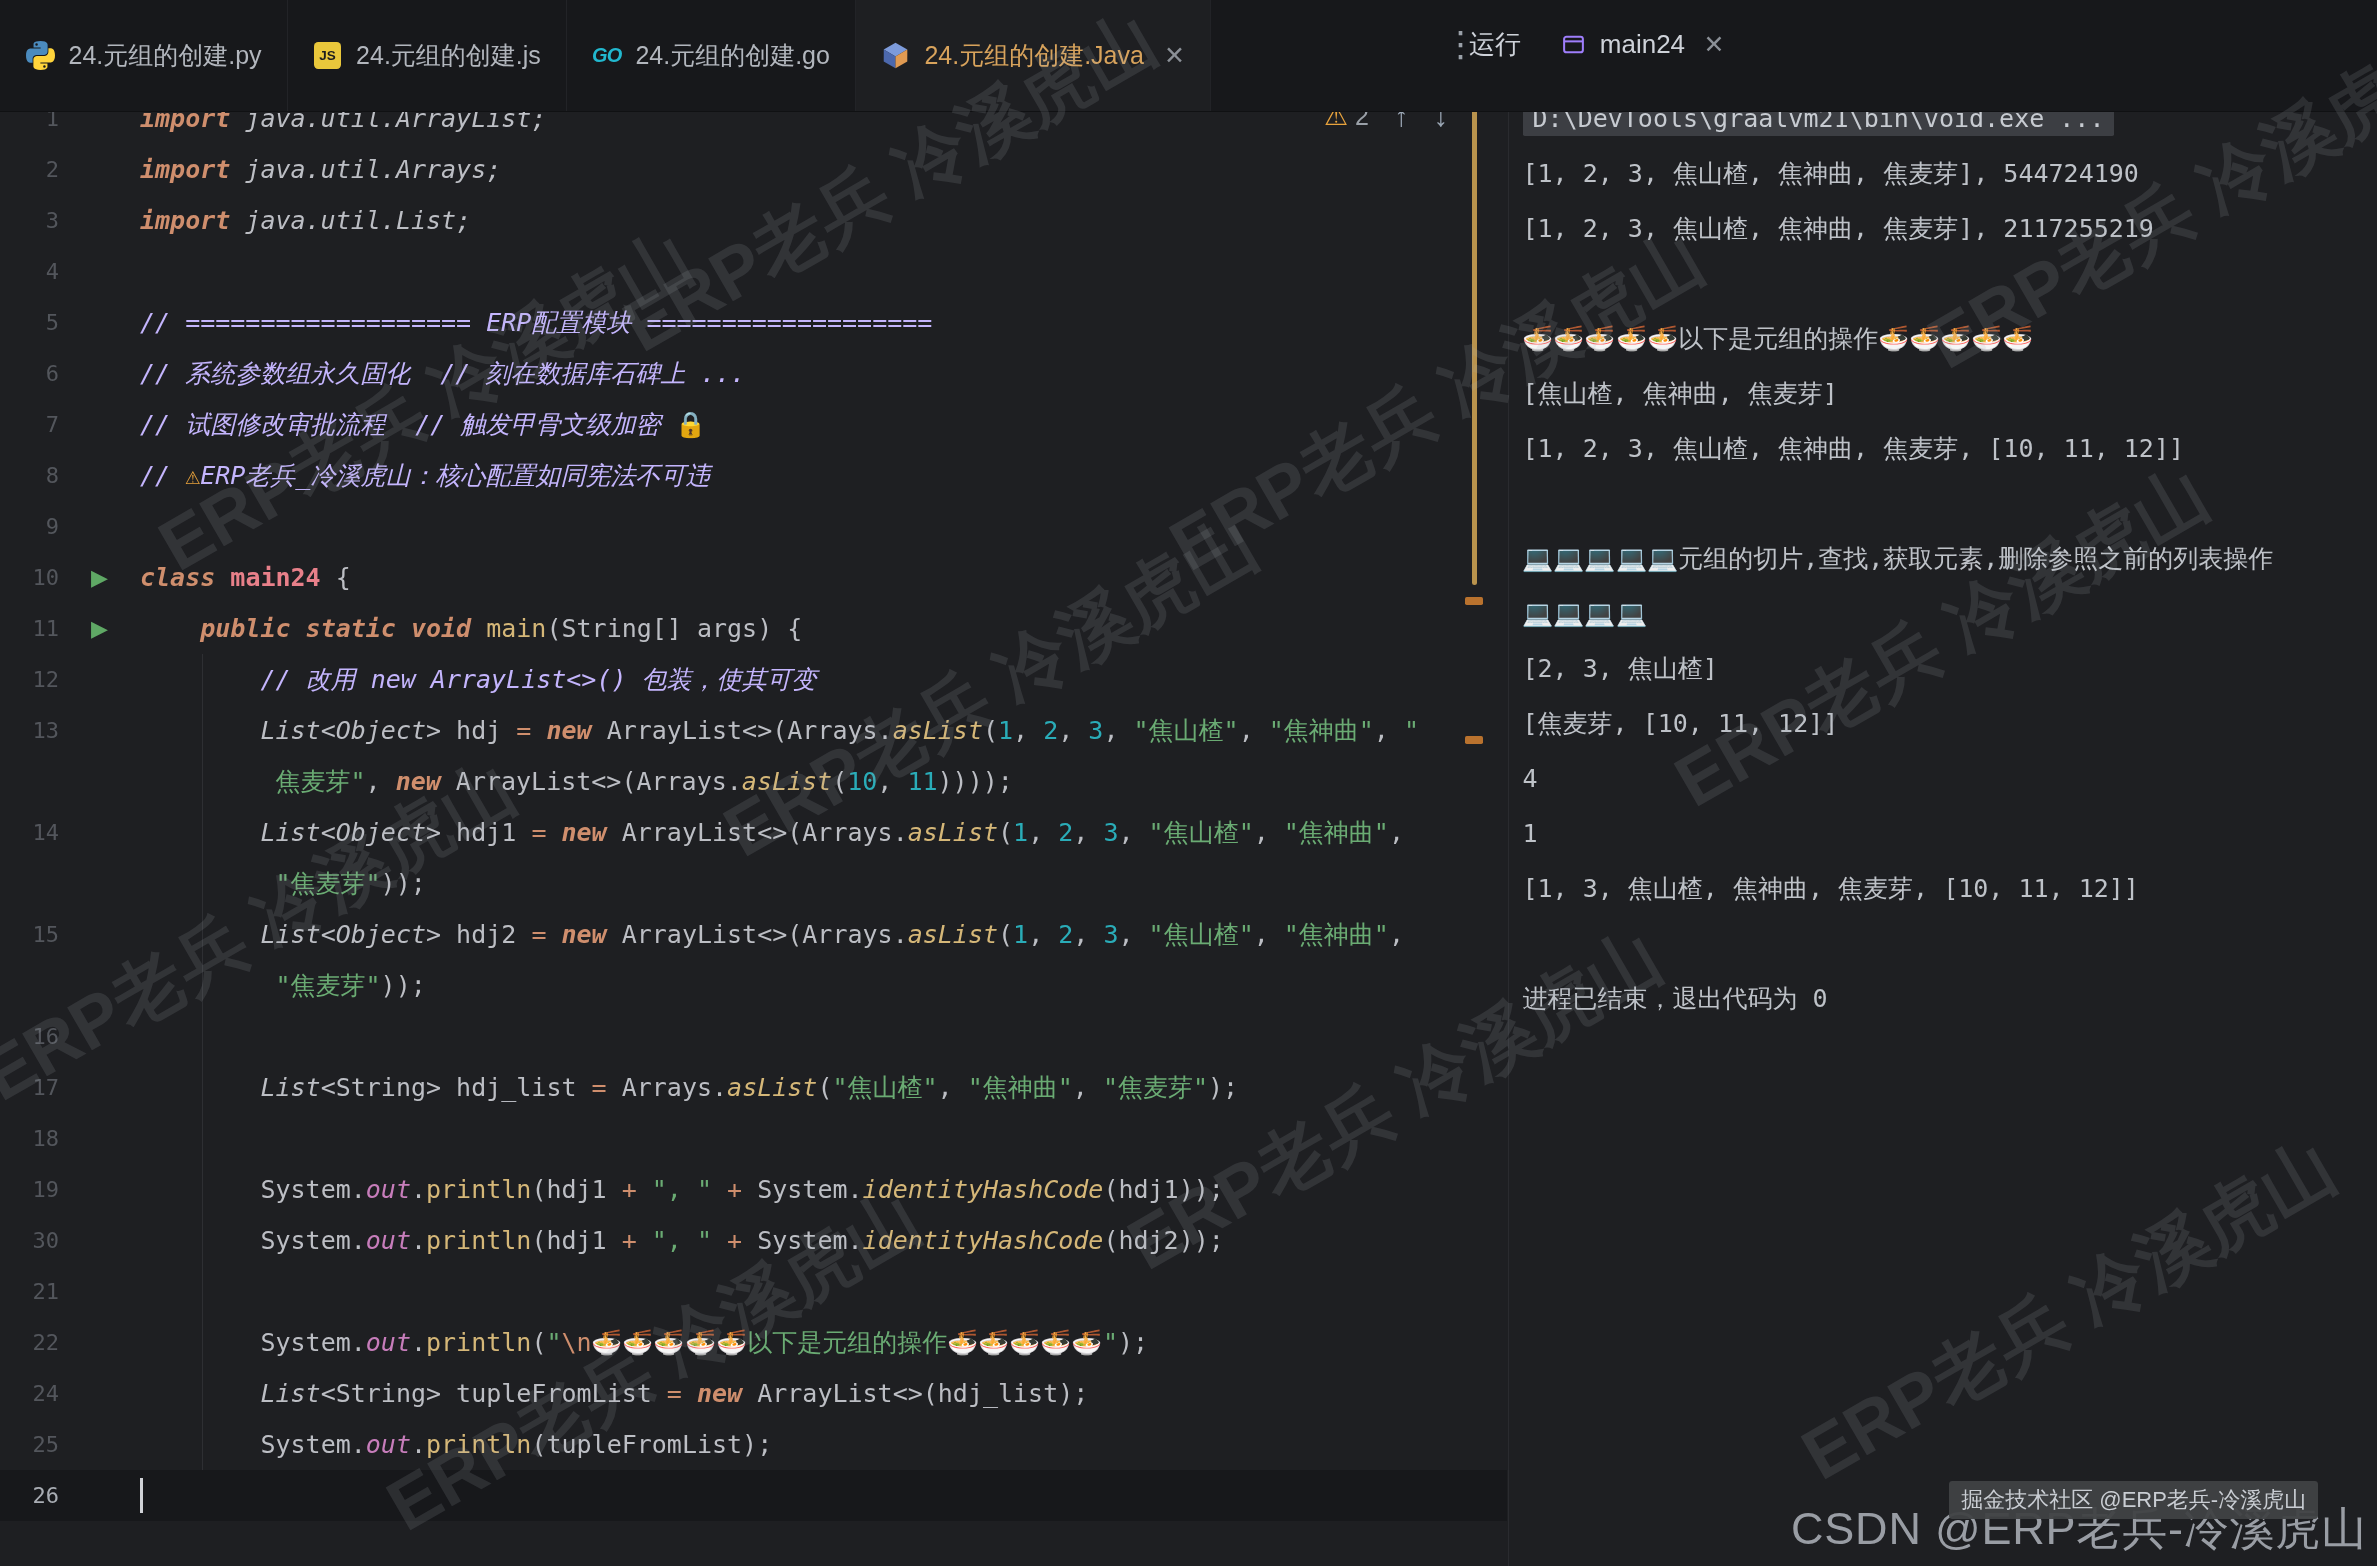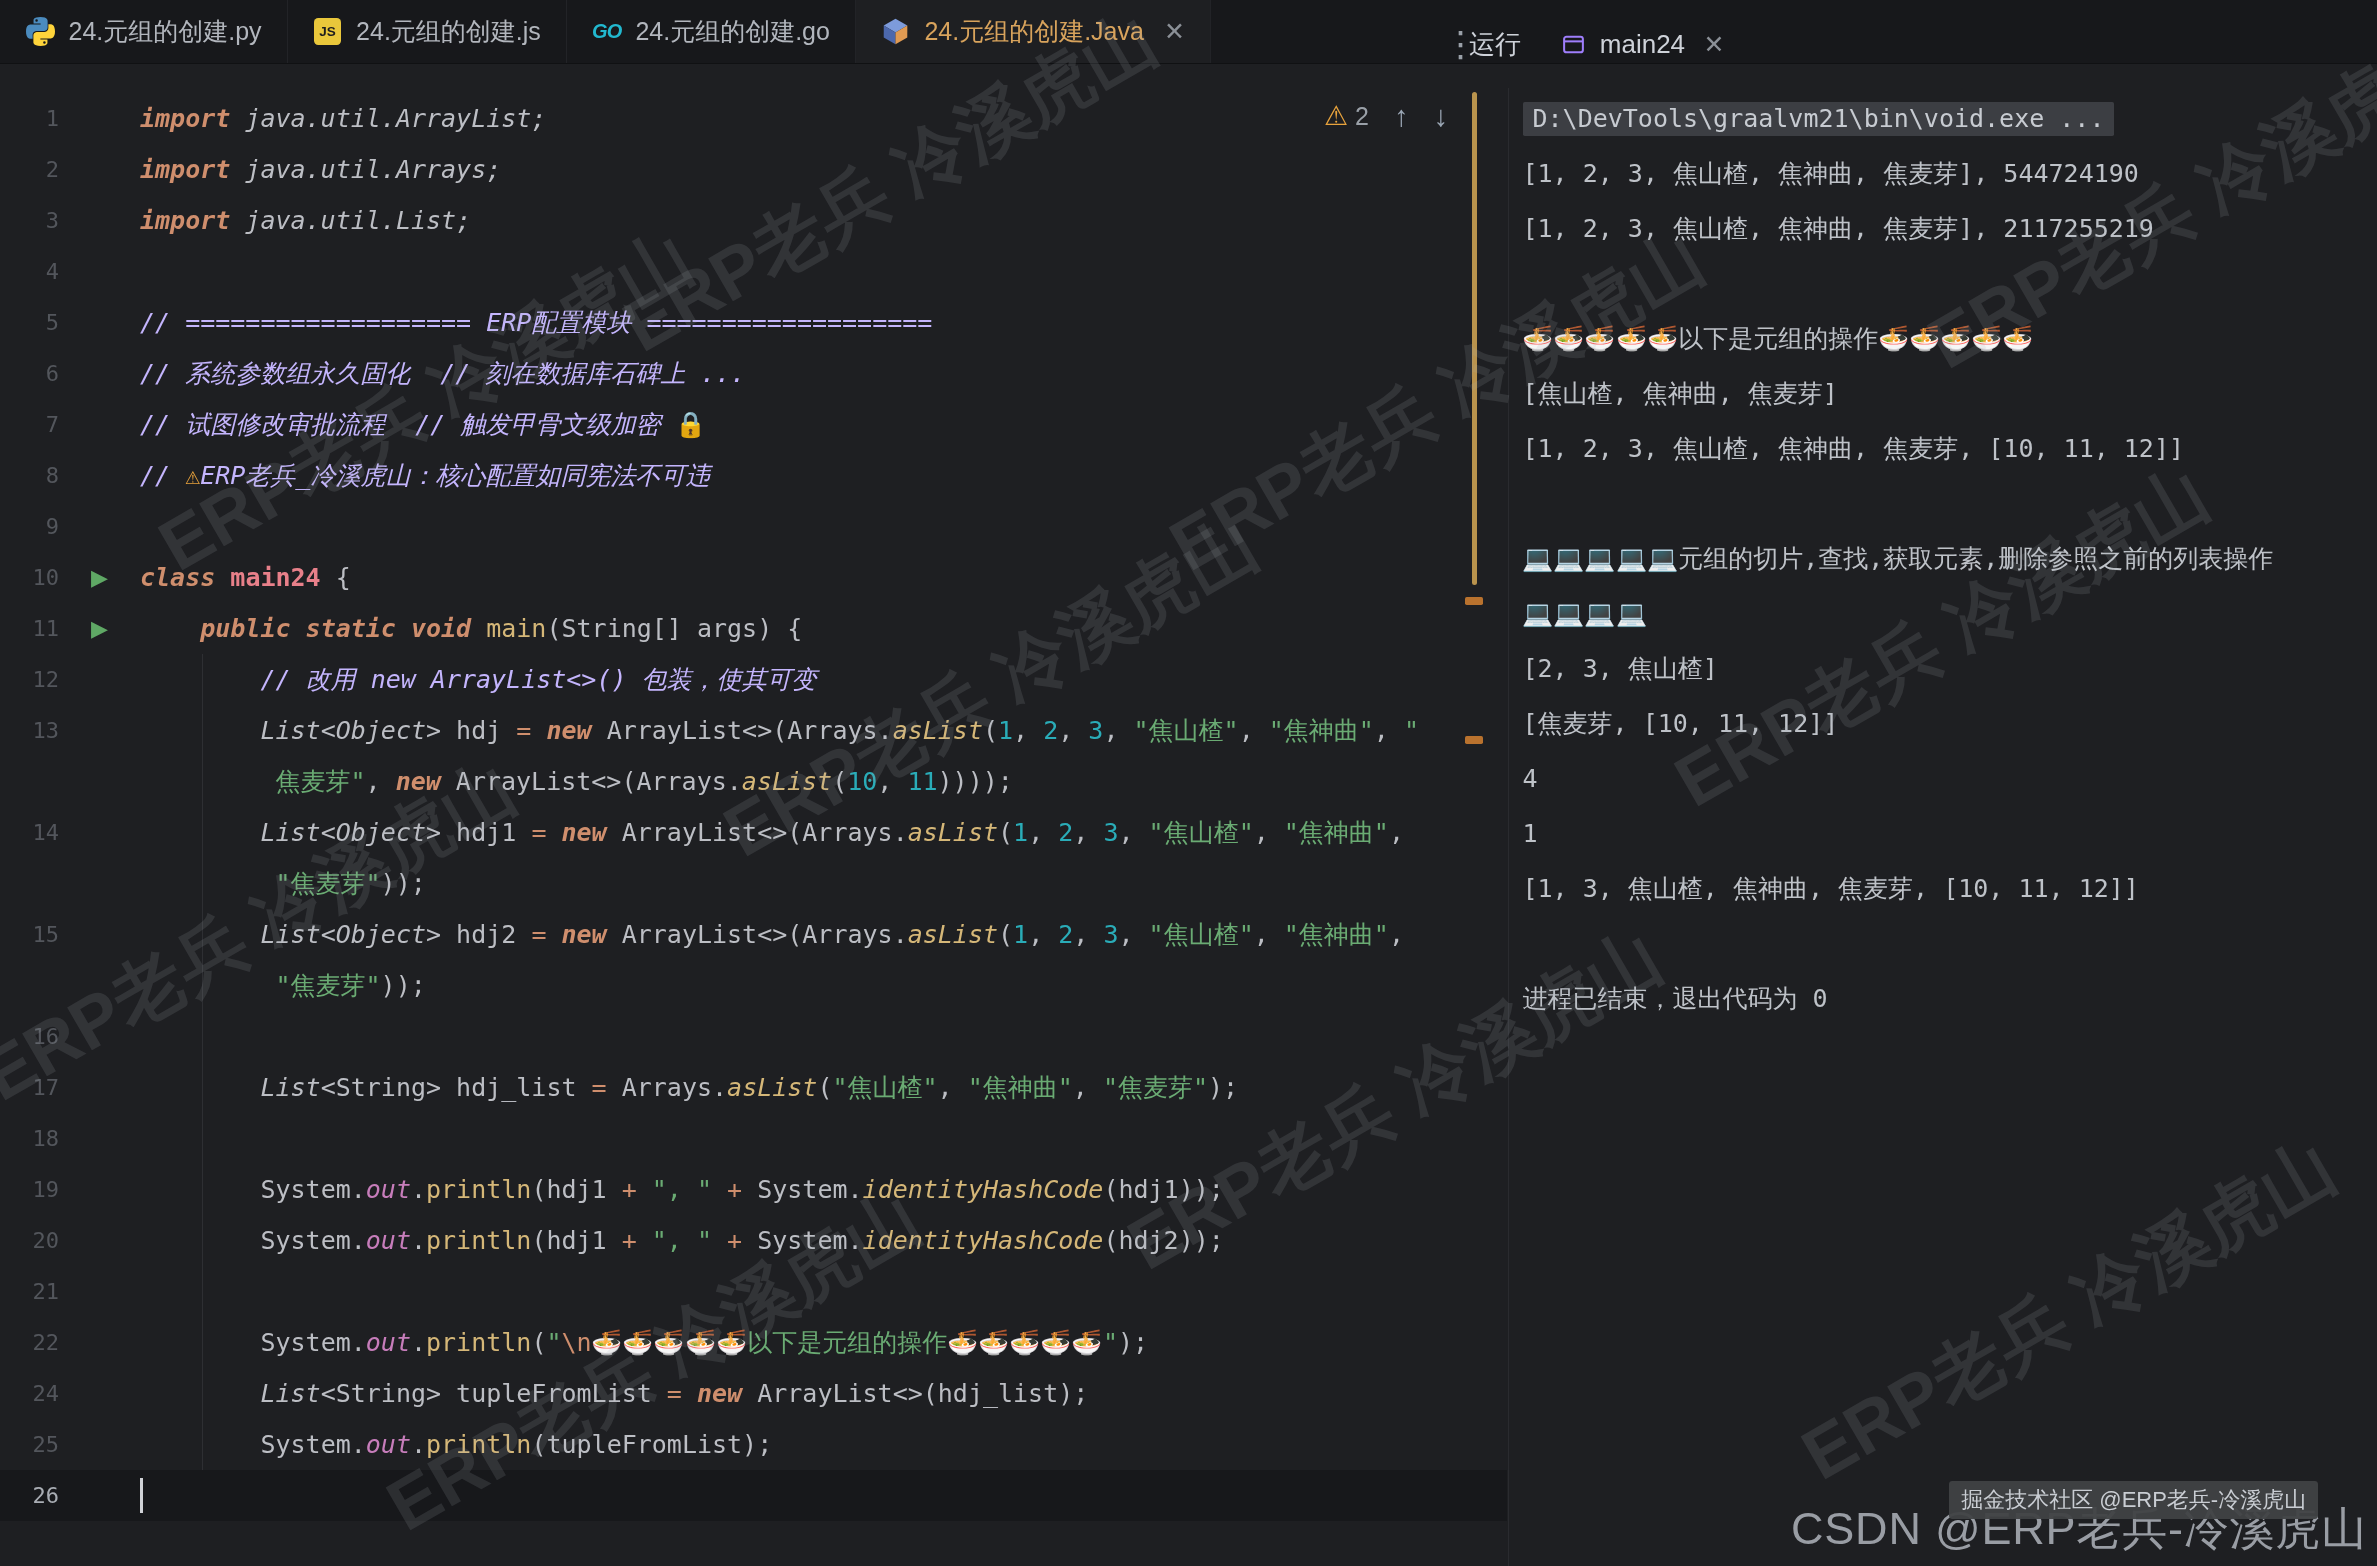--- a/index.html
+++ b/index.html
@@ -2,21 +2,21 @@
 <html style="font-size:13.5px"><head>
 <meta charset="utf-8">
 <title>IDE</title>
 <style>
   *{margin:0;padding:0;box-sizing:border-box}
   html,body{width:2377px;height:1566px;background:#141517;overflow:hidden}
   #app{position:relative;width:2377px;height:1566px;background:#1e1f22;
        font-family:"Liberation Sans",sans-serif;color:#bcbec4}
 
   
-  #tabbar{position:relative;display:flex;align-items:stretch;height:64px;
+  #tabbar{position:relative;display:flex;align-items:stretch;height:112px;
           background:#17181b;border-bottom:0.8px solid #101113;z-index:5}
   .tab{display:flex;align-items:center;gap:13.5px;padding:0 25px;
        border-right:0.8px solid #222327;color:#b2b6bd;font-size:25px;cursor:default;white-space:nowrap}
   .tab.active{background:#1e1f22;color:#d8a35c}
   .ticon{width:30px;height:30px;display:flex;align-items:center;justify-content:center;flex:0 0 auto}
   .jsbadge{width:27px;height:27px;background:#e9c73b;color:#1b1c1f;border-radius:4.2px;
            font-weight:bold;font-size:13.5px;display:flex;align-items:center;justify-content:center}
   .gobadge{color:#22b8cf;font-weight:bold;font-style:italic;font-size:20px;letter-spacing:-0.8px}
   .tclose{font-size:25px;color:#8b9097;margin-left:6.7px;line-height:1}
   #more-menu{position:absolute;left:1428px;top:0;height:88px;display:flex;align-items:center;
@@ -256,21 +256,21 @@
           <span class="lnum">18</span>
           <span class="gslot"></span>
           <span class="code"></span>
         </div>
         <div class="crow">
           <span class="lnum">19</span>
           <span class="gslot"></span>
           <span class="code"><span class="tok-pl">        </span><span class="tok-ty">System</span><span class="tok-pl">.</span><span class="tok-fd">out</span><span class="tok-pl">.</span><span class="tok-mt">println</span><span class="tok-pl">(hdj1 </span><span class="tok-op">+</span><span class="tok-pl"> </span><span class="tok-st">", "</span><span class="tok-pl"> </span><span class="tok-op">+</span><span class="tok-pl"> System.</span><span class="tok-mts">identityHashCode</span><span class="tok-pl">(hdj1));</span></span>
         </div>
         <div class="crow">
-          <span class="lnum">20</span>
+          <span class="lnum">30</span>
           <span class="gslot"></span>
           <span class="code"><span class="tok-pl">        </span><span class="tok-ty">System</span><span class="tok-pl">.</span><span class="tok-fd">out</span><span class="tok-pl">.</span><span class="tok-mt">println</span><span class="tok-pl">(hdj1 </span><span class="tok-op">+</span><span class="tok-pl"> </span><span class="tok-st">", "</span><span class="tok-pl"> </span><span class="tok-op">+</span><span class="tok-pl"> System.</span><span class="tok-mts">identityHashCode</span><span class="tok-pl">(hdj2));</span></span>
         </div>
         <div class="crow">
           <span class="lnum">21</span>
           <span class="gslot"></span>
           <span class="code"></span>
         </div>
         <div class="crow">
           <span class="lnum">22</span>

